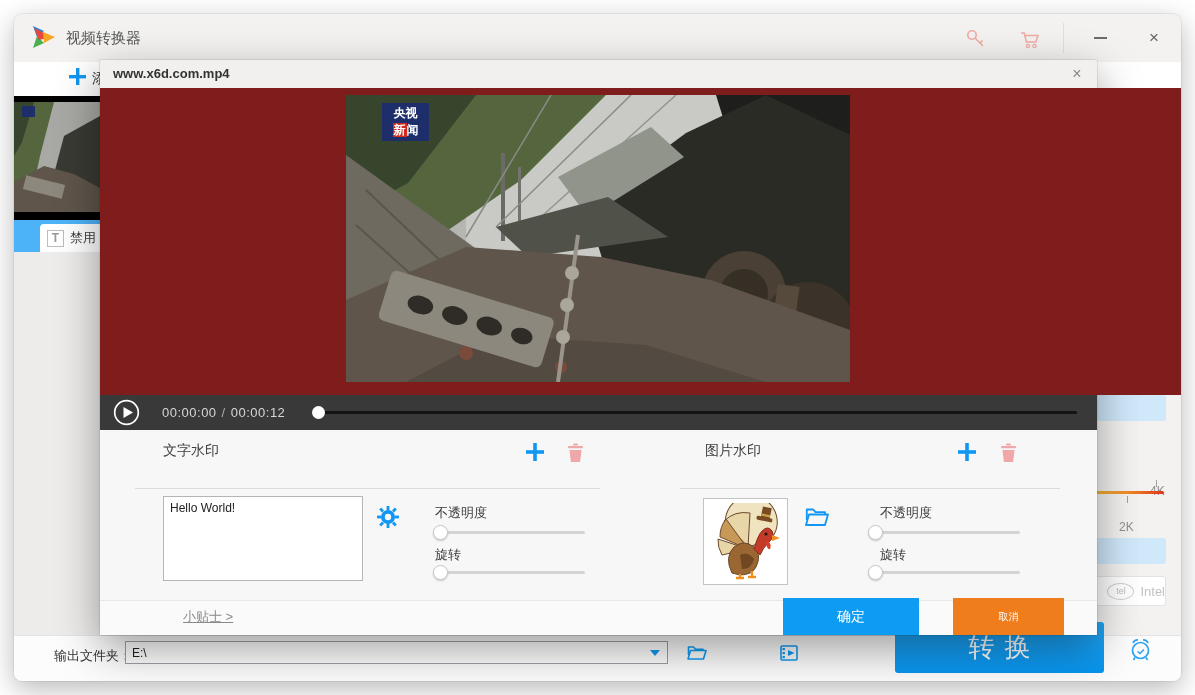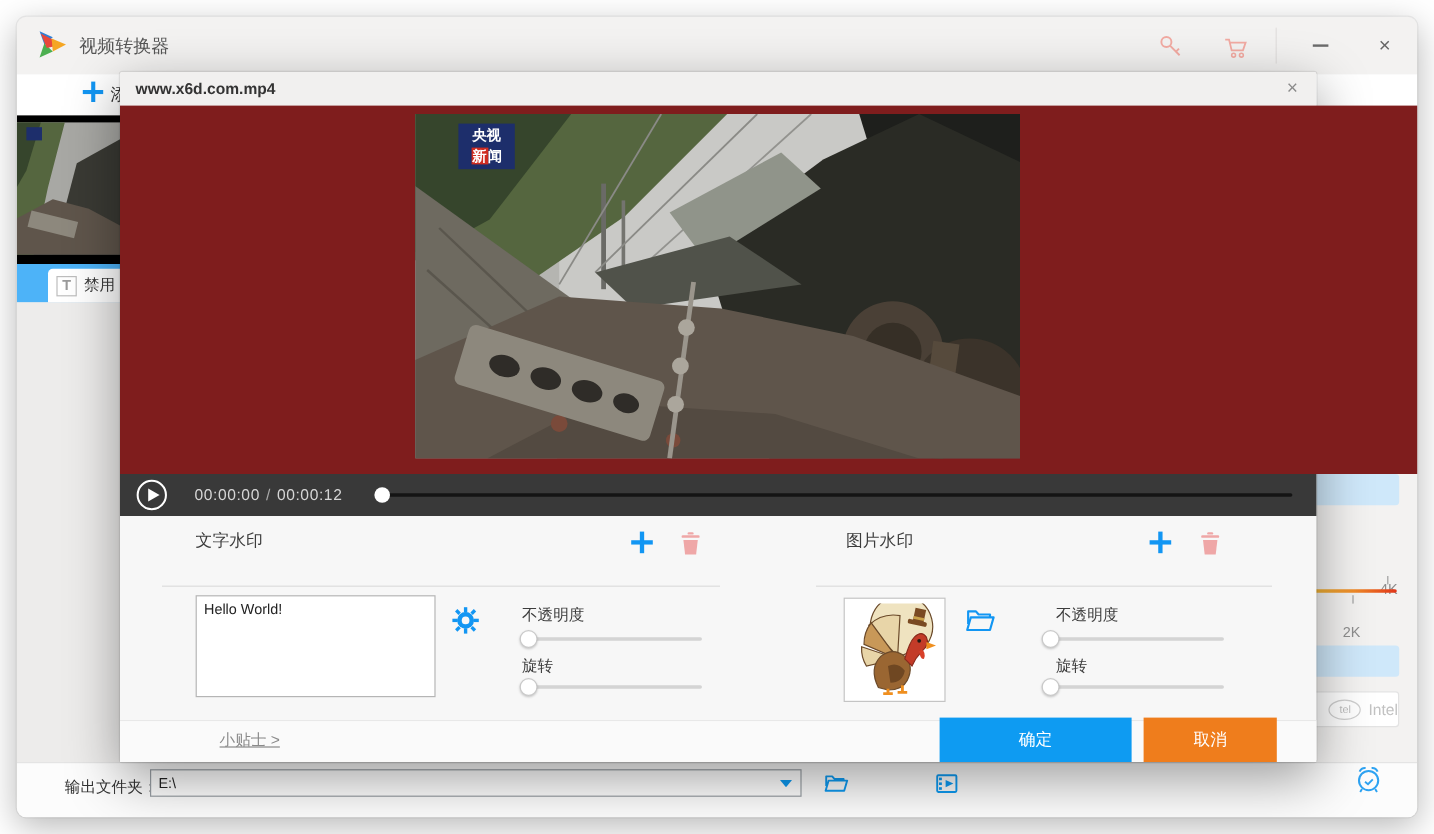--- a/index.html
+++ b/index.html
@@ -74,22 +74,22 @@
   .wm-textarea { position:absolute; left:63px; top:436px; width:200px; height:85px; background:#fff; border:1px solid #b5b5b5; font-size:12px; color:#222; padding:4px 6px; resize:none; font-family:"Liberation Sans","DejaVu Sans",sans-serif; }
   .gear { position:absolute; left:276px; top:445px; width:24px; height:24px; cursor:pointer; }
   .sl-label { position:absolute; font-size:13px; color:#3c3c3c; }
   .sl-track { position:absolute; width:148px; height:3px; background:#d4d4d4; border-radius:2px; cursor:pointer; }
   .sl-thumb { position:absolute; width:15px; height:15px; background:#fff; border:1px solid #c9c9c9; border-radius:50%; box-shadow:0 1px 2px rgba(0,0,0,.2); cursor:pointer; }
   .img-box { position:absolute; left:603px; top:438px; width:85px; height:87px; background:#fff; border:1px solid #c4c4c4; display:flex; align-items:center; justify-content:center; }
   .folder-btn { position:absolute; left:704px; top:446px; width:26px; height:22px; cursor:pointer; }
   .d-bottom-line { position:absolute; left:0; top:540px; width:997px; height:1px; background:#e8e8e8; }
   .d-bottom { position:absolute; left:0; top:541px; width:997px; height:34px; background:#fafafa; }
   .tips { position:absolute; left:83px; top:548px; font-size:13px; color:#8a8a8a; text-decoration:underline; cursor:pointer; }
-  .btn-ok { position:absolute; left:683px; top:538px; width:160px; height:37px; background:#0e9bf2; color:#fff; font-size:14px; display:flex; align-items:center; justify-content:center; cursor:pointer; }
-  .btn-cancel { position:absolute; left:853px; top:538px; width:111px; height:37px; background:#ef7d1c; color:#fff; font-size:14px; display:flex; align-items:center; justify-content:center; cursor:pointer; }
+  .btn-ok { position:absolute; left:683px; top:538px; width:136px; height:37px; background:#0e9bf2; color:#fff; font-size:14px; display:flex; align-items:center; justify-content:center; cursor:pointer; }
+  .btn-cancel { position:absolute; left:853px; top:538px; width:111px; height:37px; background:#ef7d1c; color:#fff; font-size:10px; display:flex; align-items:center; justify-content:center; cursor:pointer; }
 </style>
 </head>
 <body>
 
 <div id="window">
 
   <div class="titlebar">
     <svg class="abs" style="left:16px;top:10px" width="27" height="27" viewBox="0 0 27 27">
       <polygon points="3,2 14,7 7,13" fill="#2e7fd6"></polygon>
       <polygon points="3,24 14,19 7,12" fill="#4caf50"></polygon>
@@ -196,20 +196,21 @@
       <path d="M3,18 L5.5,9.5 H21 L18.5,18 Z" fill="none" stroke="#0e9bf2" stroke-width="1.6" stroke-linejoin="round"></path>
       <path d="M3.5,14 V6 h5 l2,2.2 H18 v1.3" fill="none" stroke="#0e9bf2" stroke-width="1.6" stroke-linejoin="round"></path>
     </svg>
     <svg class="foot-icon" style="left:763px" viewBox="0 0 24 24">
       <rect x="4" y="5" width="16" height="14" rx="1" fill="none" stroke="#0e9bf2" stroke-width="1.6"></rect>
       <rect x="5.5" y="7" width="2.4" height="2.2" fill="#0e9bf2"></rect>
       <rect x="5.5" y="11" width="2.4" height="2.2" fill="#0e9bf2"></rect>
       <rect x="5.5" y="15" width="2.4" height="2.2" fill="#0e9bf2"></rect>
       <polygon points="11,9 17.5,12 11,15" fill="#0e9bf2"></polygon>
     </svg>
+    <div class="convert-btn">转换</div>
     <svg class="foot-icon" style="left:1113px;top:0px;width:27px;height:27px;" viewBox="0 0 27 27">
       <circle cx="13.5" cy="14.5" r="8" fill="none" stroke="#2ea3f2" stroke-width="1.7"></circle>
       <path d="M6,7 A5,5 0 0 1 11,4" fill="none" stroke="#2ea3f2" stroke-width="1.7"></path>
       <path d="M21,7 A5,5 0 0 0 16,4" fill="none" stroke="#2ea3f2" stroke-width="1.7"></path>
       <path d="M10.5,15.5 l2.5,2 l4,-4" fill="none" stroke="#2ea3f2" stroke-width="1.6"></path>
       <line x1="8" y1="21.5" x2="6.5" y2="24" stroke="#2ea3f2" stroke-width="1.6"></line>
       <line x1="19" y1="21.5" x2="20.5" y2="24" stroke="#2ea3f2" stroke-width="1.6"></line>
     </svg>
   </div>
 

